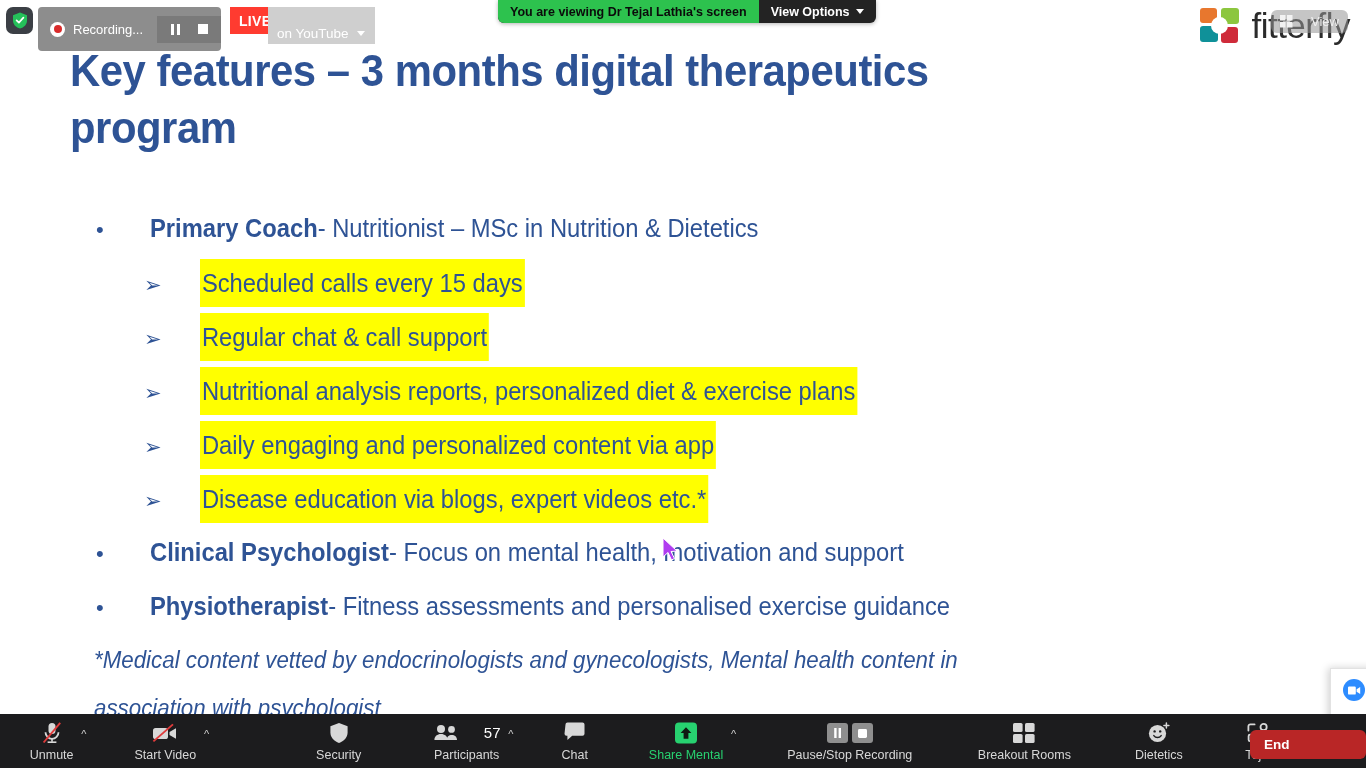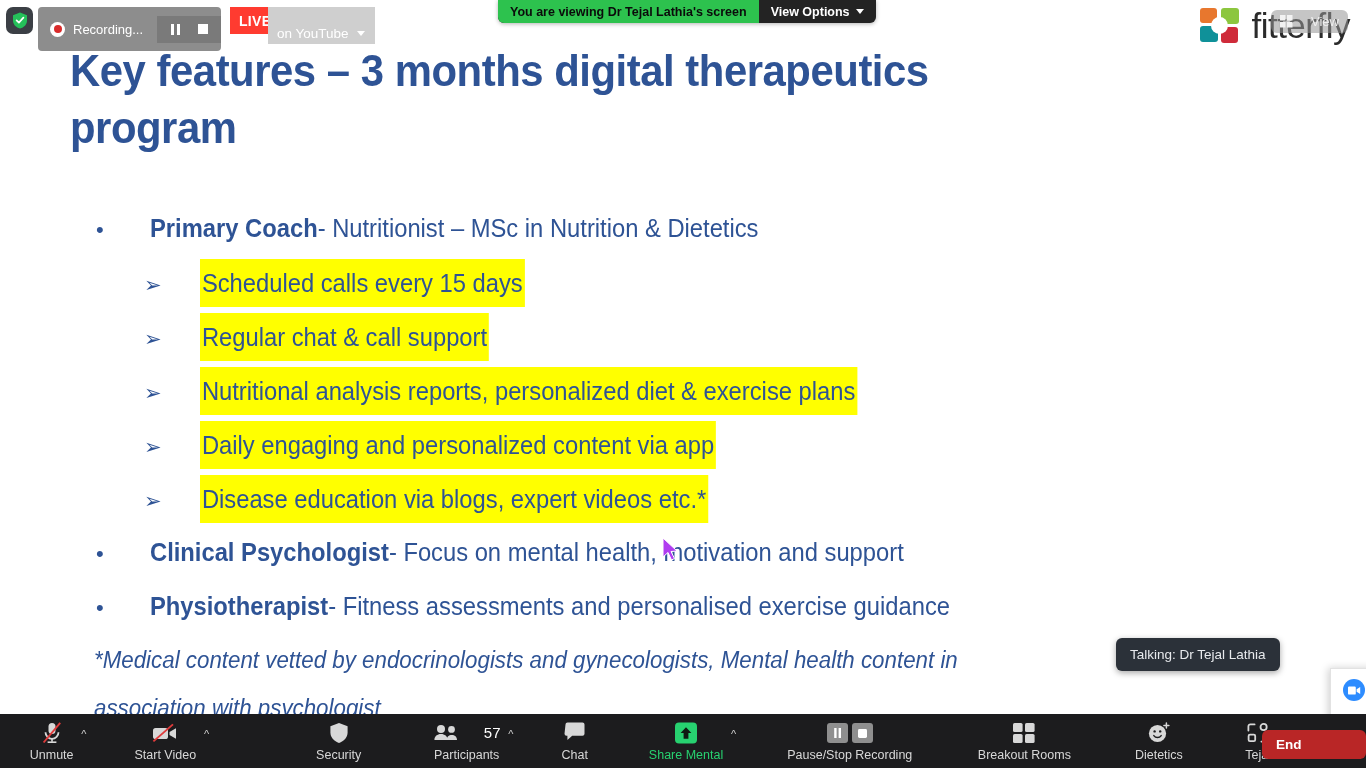--- a/index.html
+++ b/index.html
@@ -179,21 +179,21 @@
   .tb-caret {
     position: absolute; top: 14px; right: -9px;
     color: #cfcfcf; font-size: 11px;
   }
   .tb-green { color: #27d170; }
   .end-btn {
     position: absolute; right: 0px; bottom: 9px;
     background: #b92626; color: #ffffff;
     font-size: 13.5px; font-weight: bold;
     padding: 7px 14px; border-radius: 6px;
-    width: 104px; overflow: hidden; white-space: nowrap;
+    width: 116px; overflow: hidden; white-space: nowrap;
   }
   .spacer-sm { width: 34px; }
   .spacer-md { width: 70px; }
 </style>
 </head>
 <body>
 
 <div id="app">
 
   <div class="slide">
@@ -308,21 +308,20 @@
   <div class="view-chip">
     <svg width="13" height="13" viewBox="0 0 13 13">
       <rect x="0" y="0" width="5.5" height="5.5" fill="#f2f2f2"></rect>
       <rect x="7" y="0" width="5.5" height="5.5" fill="#f2f2f2"></rect>
       <rect x="0" y="7" width="5.5" height="5.5" fill="#f2f2f2"></rect>
       <rect x="7" y="7" width="5.5" height="5.5" fill="#f2f2f2"></rect>
     </svg>
     <span>View</span>
   </div>
 
-  <div class="talking-tip">Talking: Dr Tejal Lathia</div>
 
   <div class="notif">
     <div class="notif-head">
       <span class="notif-ic">
         <svg width="13" height="9" viewBox="0 0 13 9">
             <path d="M0 1.6a1.2 1.2 0 011.2-1.2h5.4A1.2 1.2 0 017.8 1.6v5.8A1.2 1.2 0 016.6 8.6H1.2A1.2 1.2 0 010 7.4z" fill="#fff"></path>
             <path d="M8.6 3.2l3.6-2.3v7.2L8.6 5.8z" fill="#fff"></path>
           </svg>
       </span>
 

